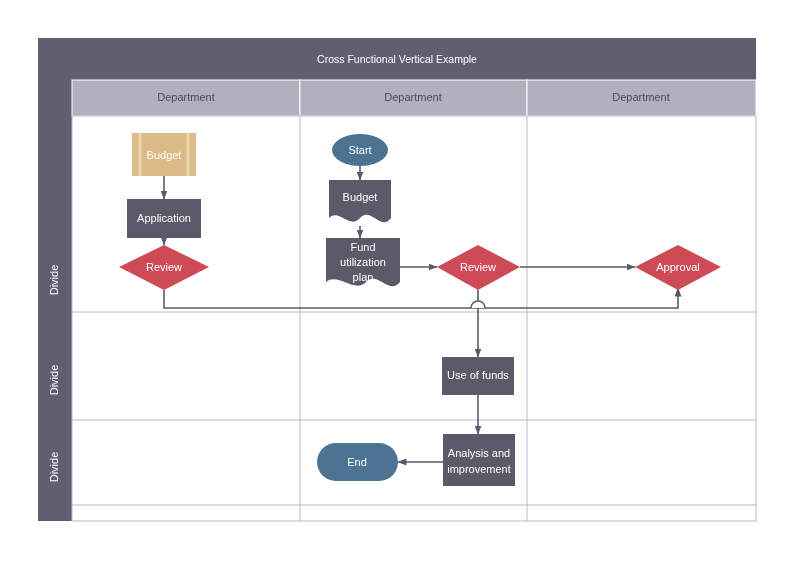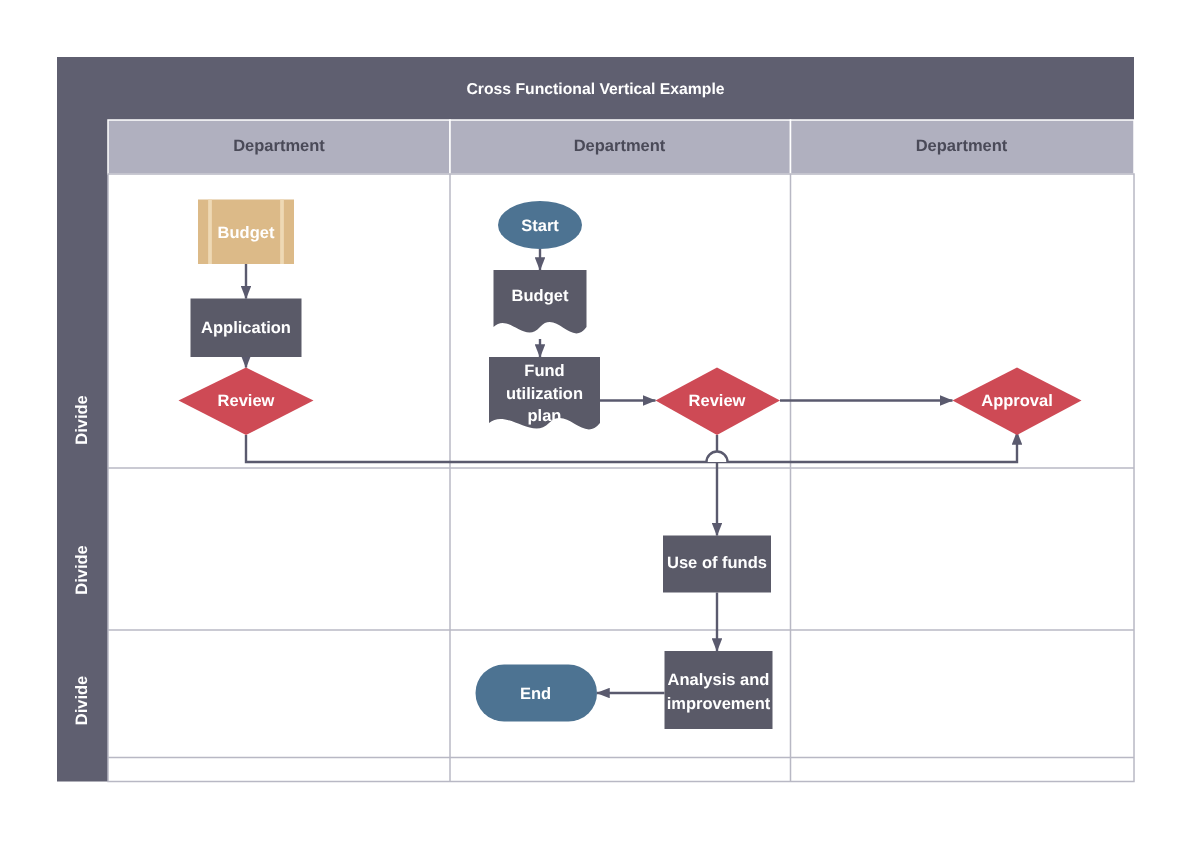--- a/index.html
+++ b/index.html
@@ -12,21 +12,20 @@
     height: 565px;
     font-family: "Liberation Sans", sans-serif;
     overflow: hidden;
     position: relative;
   }
   #diagram-root {
     position: absolute;
     left: 0; top: 0;
     width: 800px;
     height: 541px;
-    font-weight: bold;
   }
   svg.flow {
     display: block;
     width: 800px;
     height: 565px;
   }
   .lbl {
     font-family: "Liberation Sans", sans-serif;
     fill: #ffffff;
     font-size: 11px;

